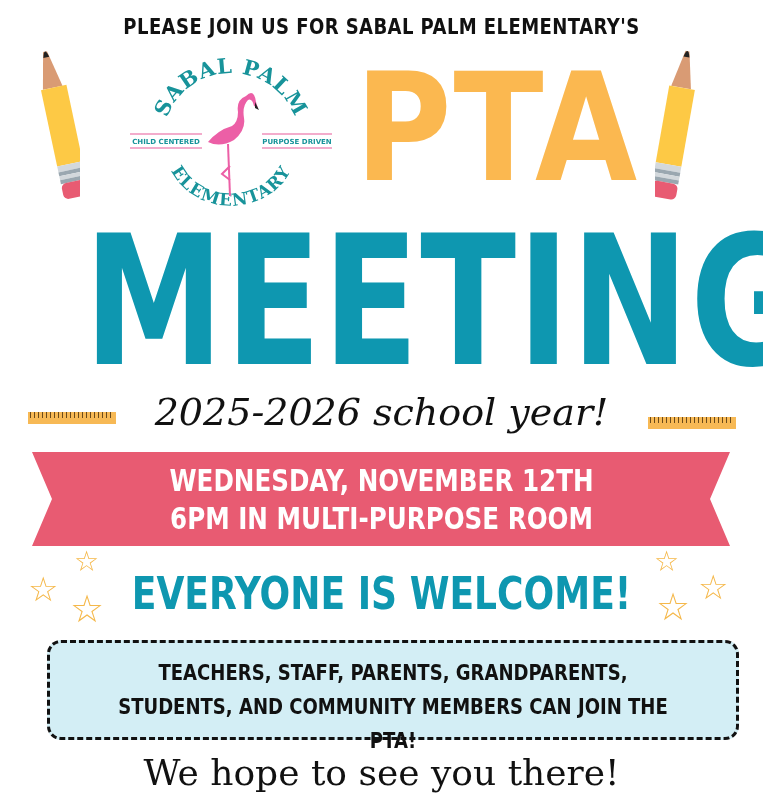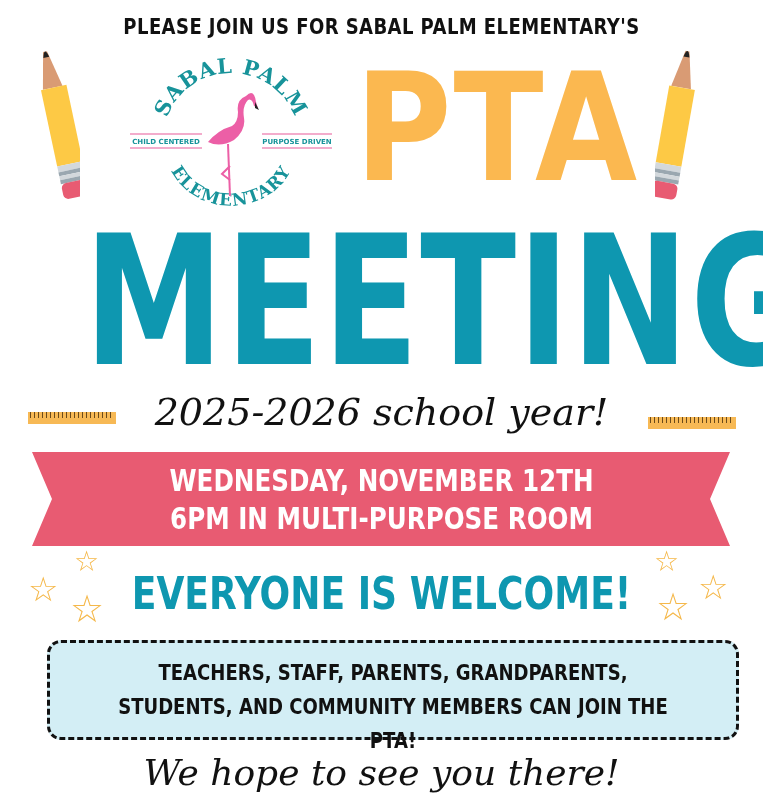--- a/index.html
+++ b/index.html
@@ -11,21 +11,21 @@
     .pta { left:355px; top:58px; font-family:"DejaVu Sans", sans-serif; font-weight:bold; font-size:150px; line-height:140px; color:#fbb850; letter-spacing:2px; transform:scaleX(0.88); transform-origin:left; }
     .meeting { left:0; width:763px; top:212px; text-align:center; font-family:"DejaVu Sans", sans-serif; font-weight:bold; font-size:180px; line-height:180px; color:#0e97b0; letter-spacing:2px; transform:scaleX(0.78); transform-origin:center; }
     .school-year { left:0; width:763px; top:390px; text-align:center; font-family:"DejaVu Serif", serif; font-style:italic; font-size:38px; color:#111; }
     .ruler { width:88px; height:12px; background:#f7b955; }
     .ruler::before { content:""; position:absolute; left:2px; right:2px; top:0; height:6px; background:repeating-linear-gradient(90deg, #6b4a1a 0 1px, transparent 1px 4px); }
     .banner { left:32px; top:452px; width:698px; height:94px; }
     .banner-text { left:0; width:763px; top:462px; text-align:center; color:#fff; font-weight:bold; font-size:30px; line-height:38px; transform:scaleX(0.82); transform-origin:center; }
     .welcome { left:0; width:763px; top:568px; text-align:center; font-weight:bold; font-size:44px; color:#0e97b0; transform:scaleX(0.82); transform-origin:center; }
     .box { left:47px; top:640px; width:692px; height:100px; background:#d3eef5; border:3px dashed #111; border-radius:14px; box-sizing:border-box; }
     .box-text { left:47px; width:692px; top:656px; text-align:center; font-weight:bold; font-size:22px; line-height:34px; color:#111; transform:scaleX(0.82); transform-origin:center; }
-    .closing { left:0; width:763px; top:752px; text-align:center; font-family:"DejaVu Serif", serif; font-style:italic; font-size:36px; color:#111; }
+    .closing { left:0; width:763px; top:752px; text-align:center; font-family:"DejaVu Serif", serif; font-size:36px; color:#111; }
     .star { color:#f5b84a; font-size:34px; line-height:34px; }
   </style>
 </head>
 <body>
 
 <div class="abs top-line">PLEASE JOIN US FOR SABAL PALM ELEMENTARY'S</div>
 
 <svg class="abs pencil" style="left:40px;top:42px;" viewBox="0 0 40 160">
   <g transform="rotate(-12 20 80)">
     <polygon points="10,45 30,45 22,8 18,8" fill="#d99b74"></polygon>

